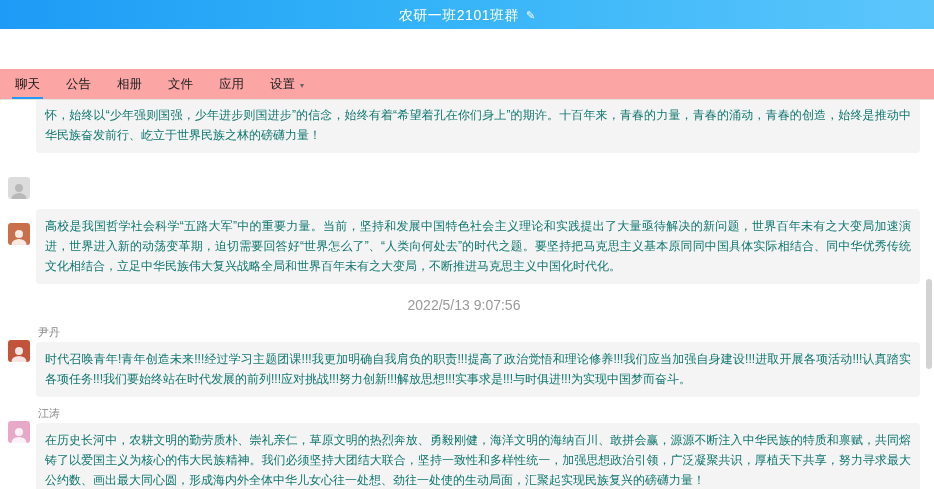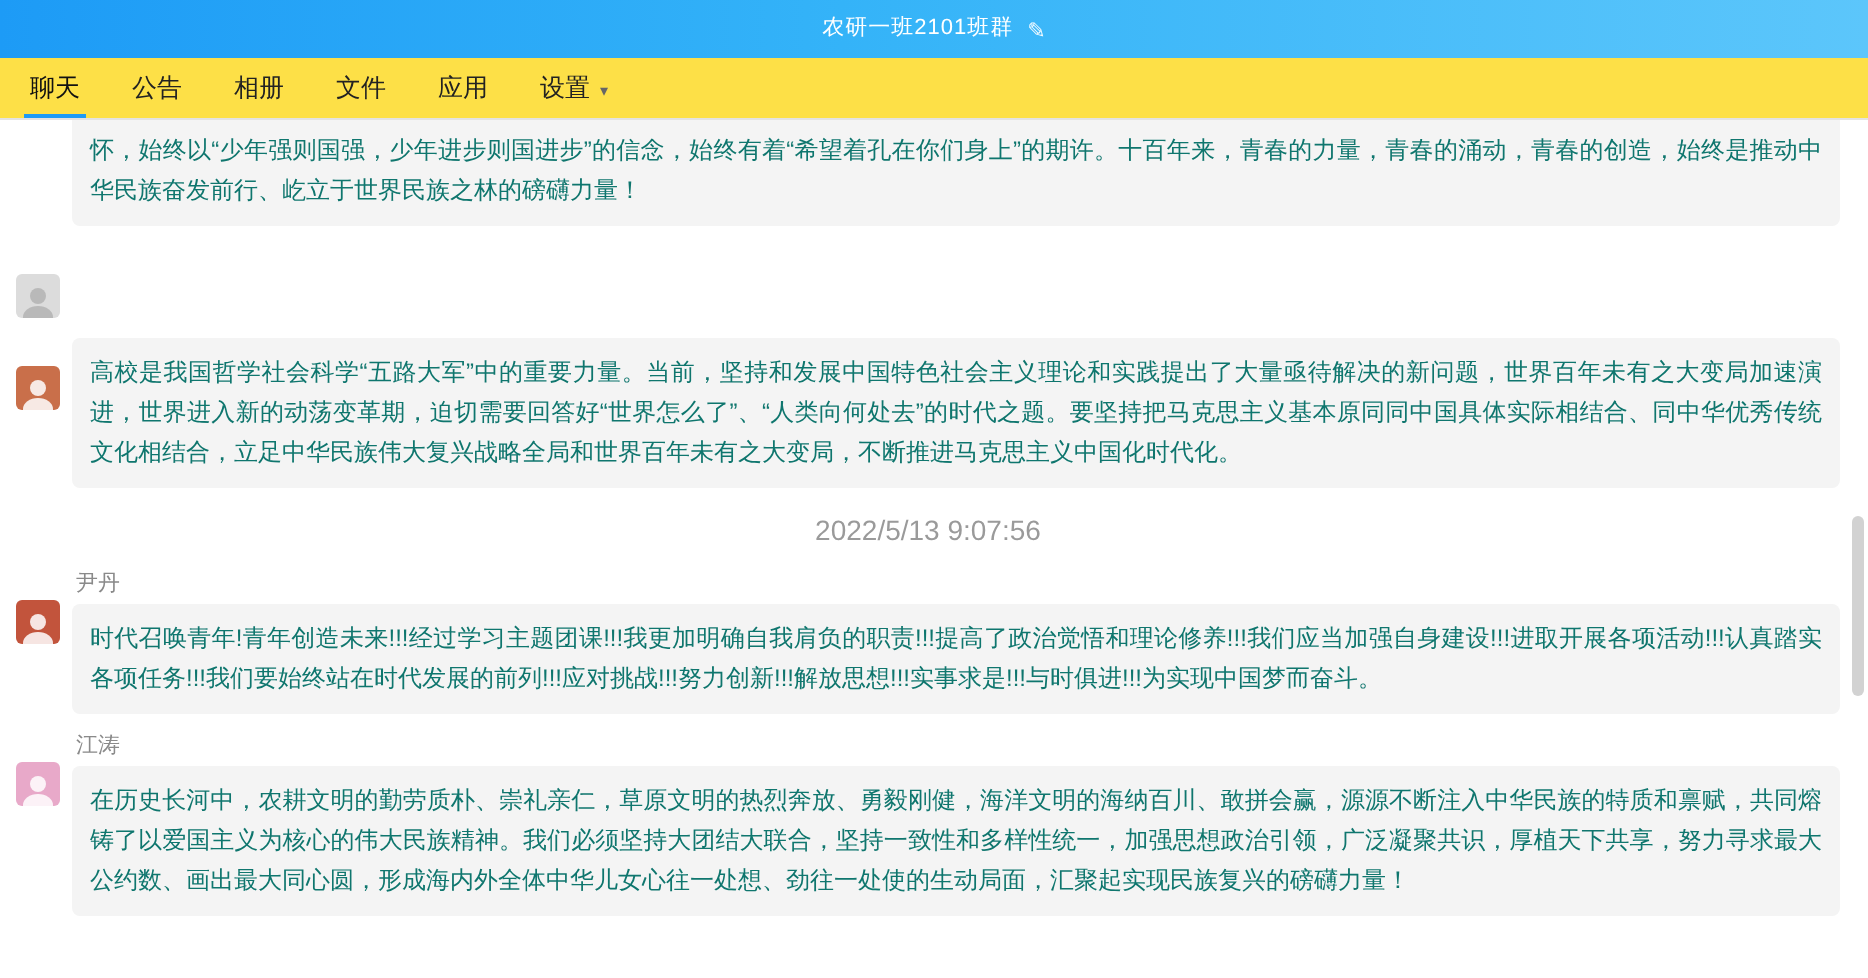--- a/index.html
+++ b/index.html
@@ -23,42 +23,43 @@
     height: 29px;
     background: linear-gradient(90deg, #1d9bf6 0%, #34b3f8 45%, #5cc6fb 100%);
     display: flex;
     align-items: center;
     justify-content: center;
     position: relative;
     flex: 0 0 auto;
   }
   .titlebar .title {
     color: #ffffff;
-    font-size: 11px;
+    font-size: 14px;
     letter-spacing: 0.5px;
     line-height: 1;
   }
   .titlebar .edit-icon {
     margin-left: 7px;
     color: #ffffff;
     font-size: 11px;
     opacity: 0.95;
     display: inline-block;
     transform: translateY(1px);
   }
 
   
   .tabbar {
     height: 31px;
-    background: #fde047;
+    background: #fca5a5;
     border-bottom: 1px solid #e3e3e3;
     display: flex;
     align-items: stretch;
     padding-left: 2px;
     flex: 0 0 auto;
+    margin-top: 40px;
   }
   .tab {
     padding: 0 13px;
     display: flex;
     align-items: center;
     font-size: 12.5px;
     color: #222222;
     position: relative;
     cursor: default;
     white-space: nowrap;

